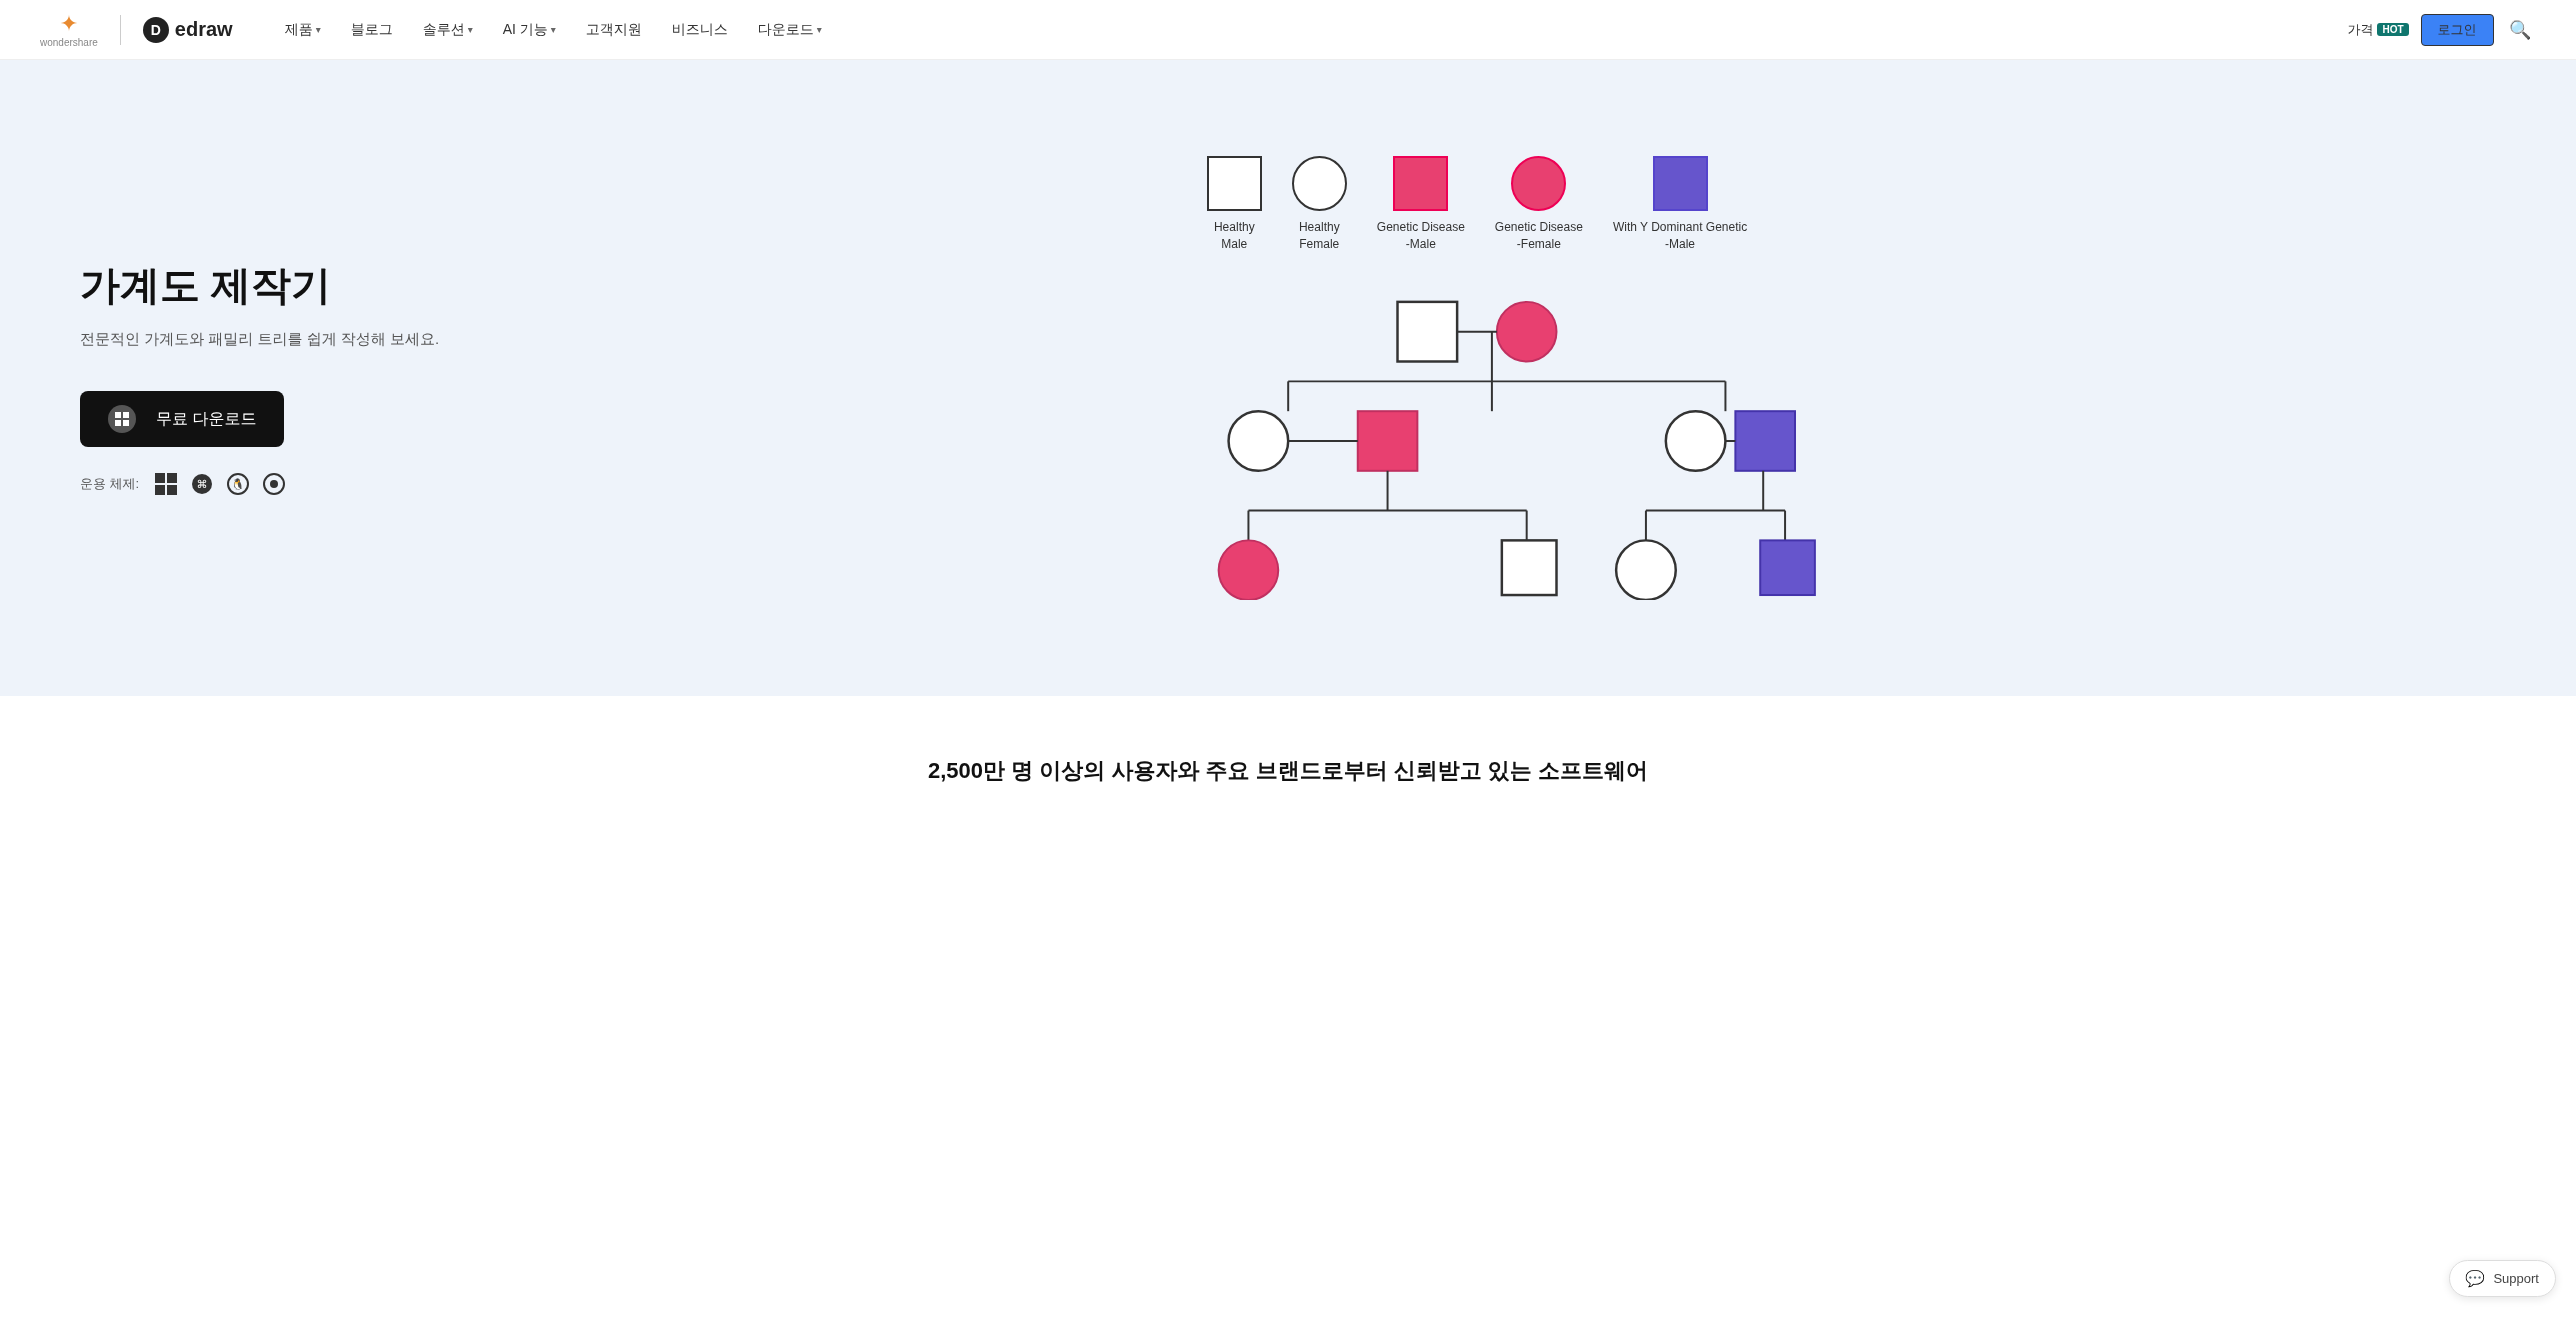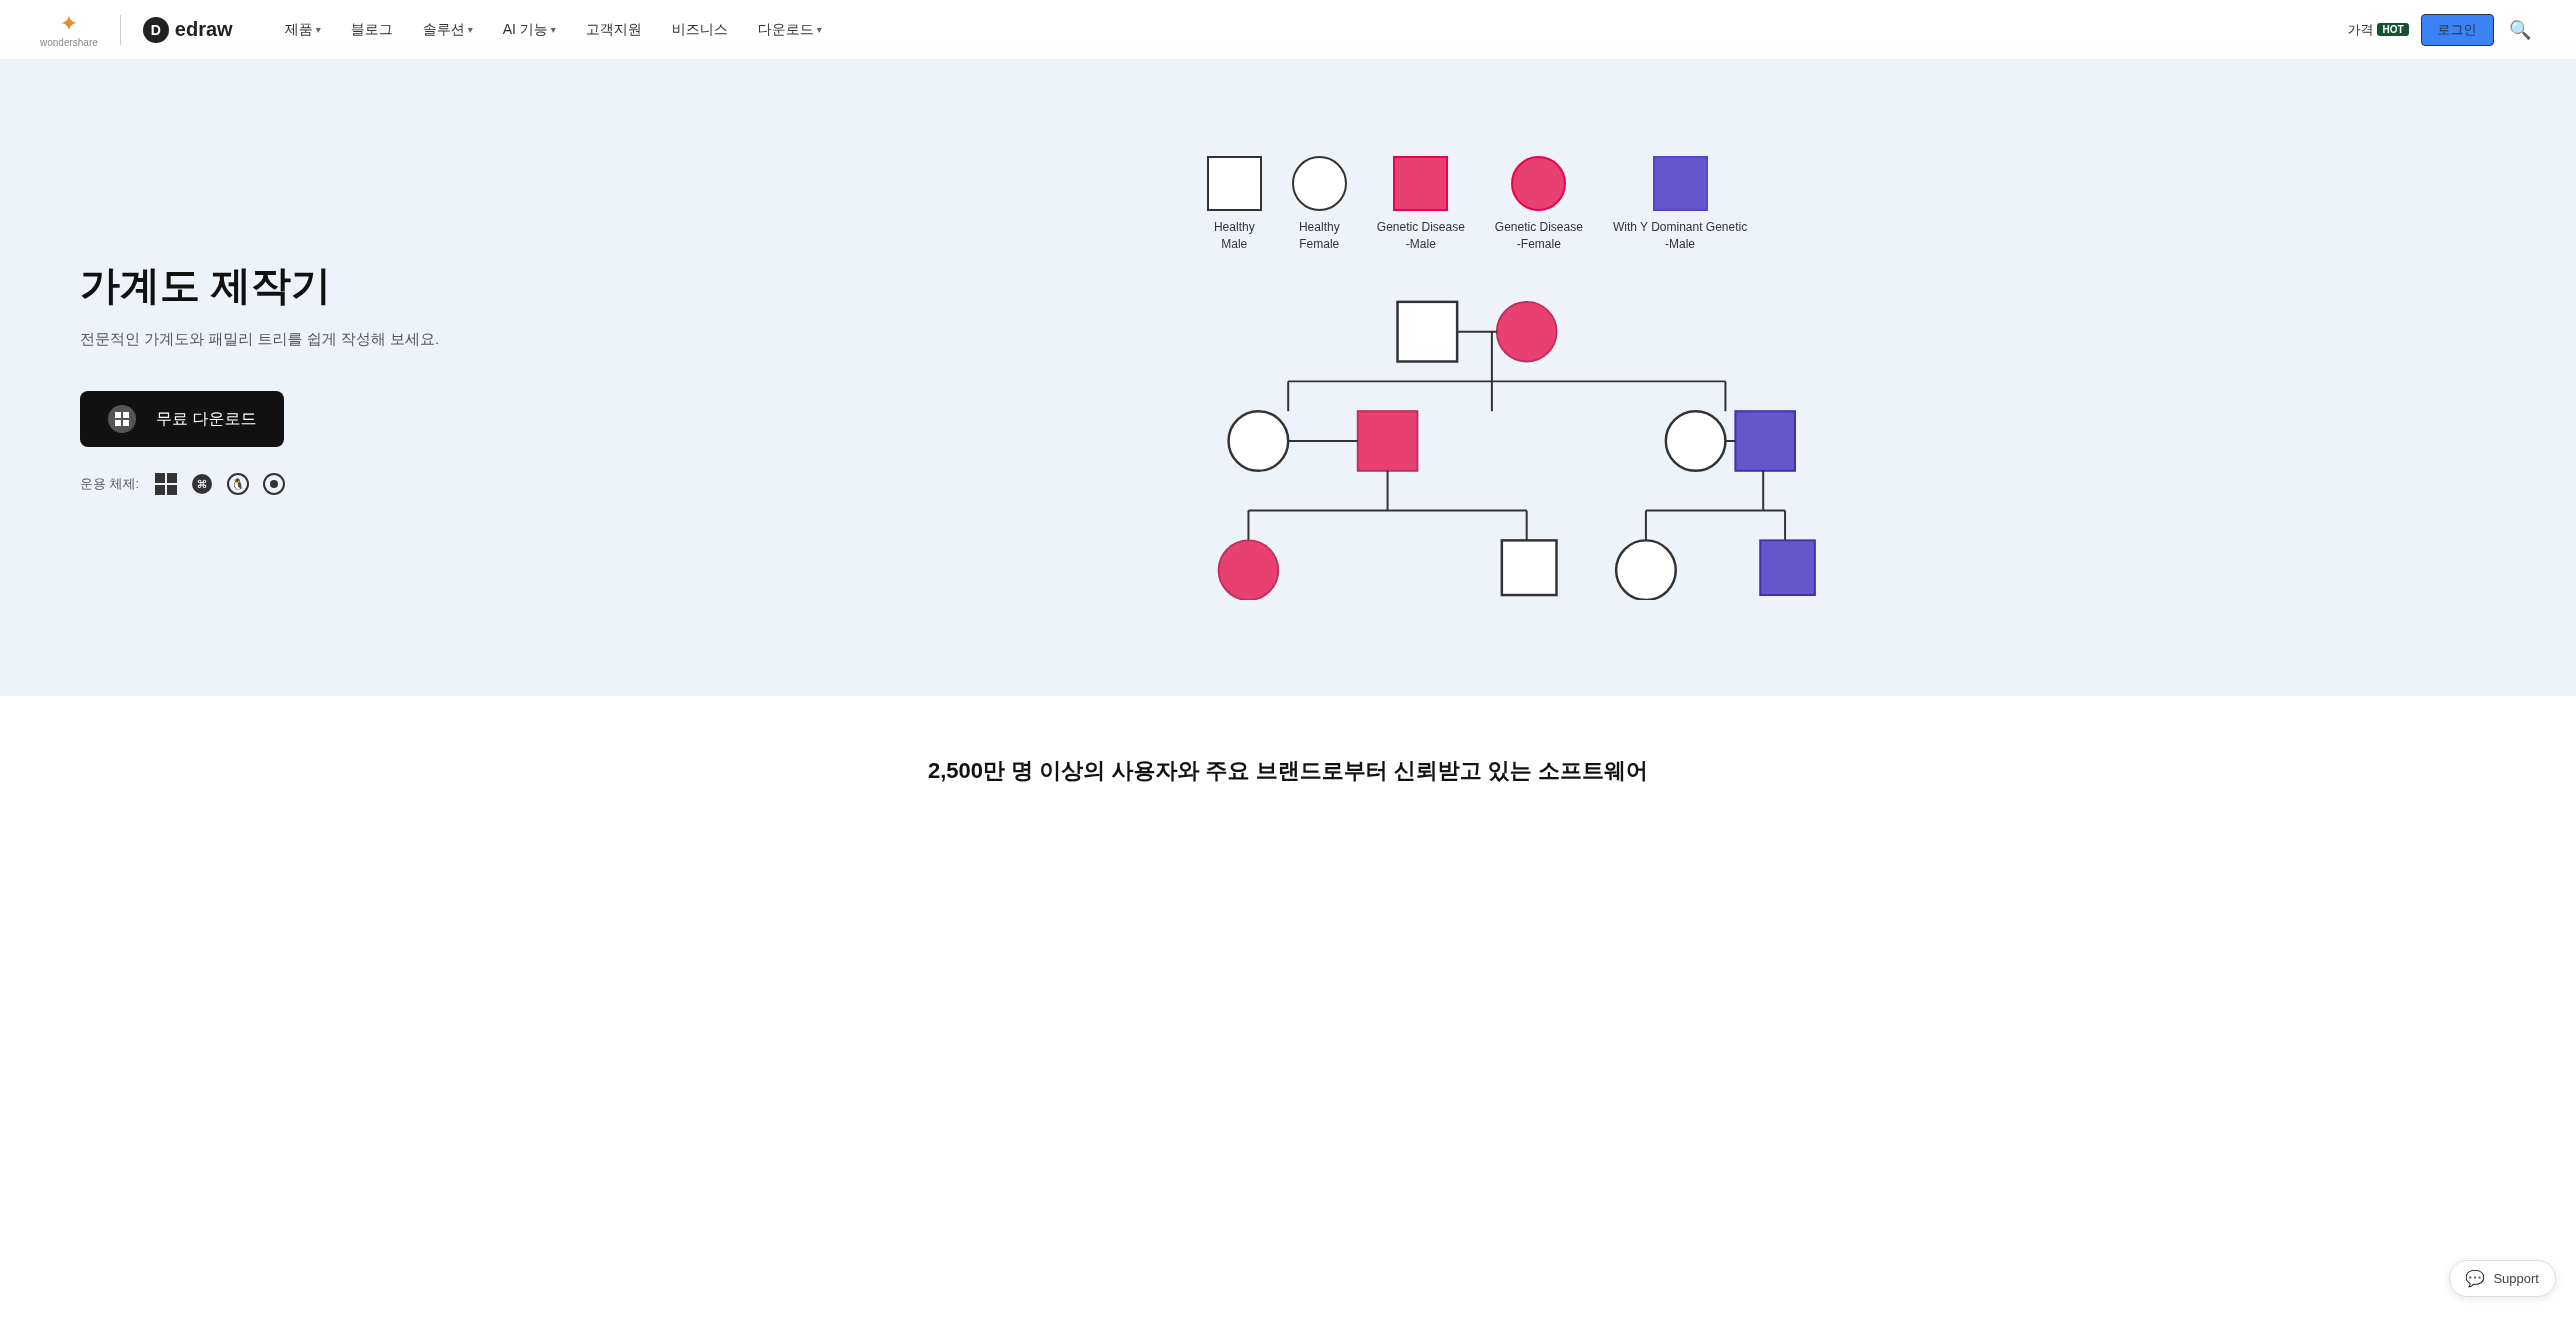--- a/index.html
+++ b/index.html
@@ -80,21 +80,21 @@
       margin-left: auto;
     }
     .price-badge {
       font-size: 13px;
       color: #333;
       display: flex;
       align-items: center;
       gap: 4px;
     }
     .hot-badge {
-      background: #14532d;
+      background: #0f766e;
       color: #fff;
       font-size: 10px;
       padding: 1px 5px;
       border-radius: 3px;
       font-weight: bold;
     }
     .login-btn {
       border: 1.5px solid #333;
       padding: 6px 16px;
       border-radius: 4px;

